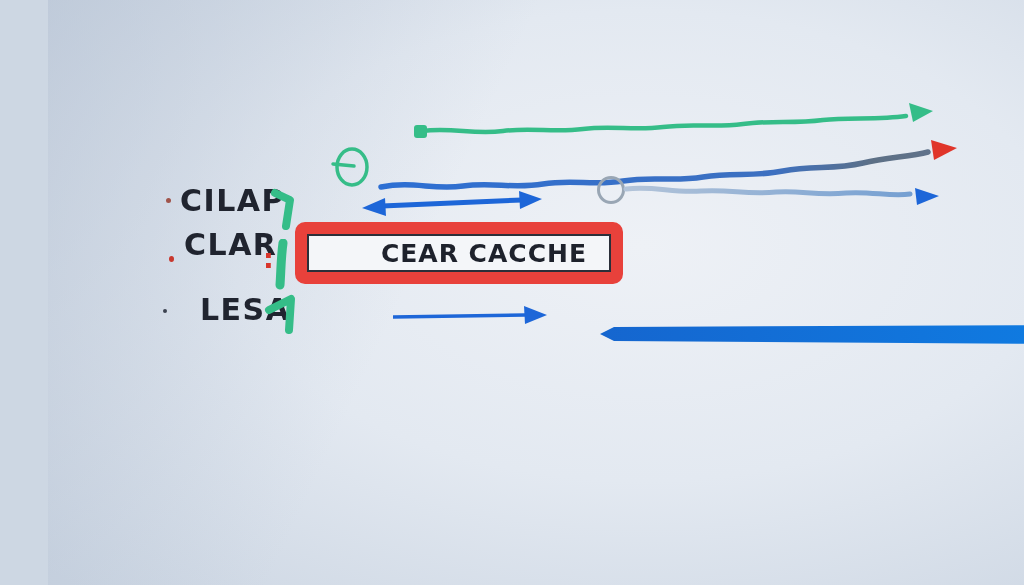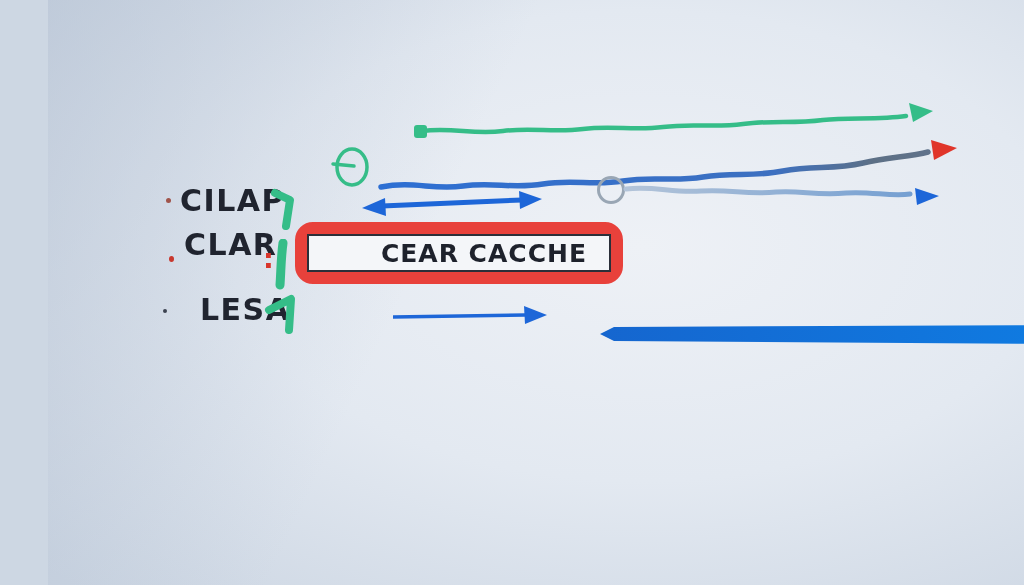--- a/index.html
+++ b/index.html
@@ -26,21 +26,21 @@
   .colon2{
     position:absolute;left:215px;top:243px;
     font-weight:bold;font-size:27px;color:#d8352b;letter-spacing:0;
   }
   .mark{position:absolute;}
   .mark1{left:222px;top:183px;}
   .mark2{left:224px;top:239px;}
   .mark3{left:216px;top:286px;}
   .red-box{
     position:absolute;left:247px;top:222px;width:328px;height:62px;
-    box-sizing:border-box;border:10px solid #e8413b;border-radius:18px;
+    box-sizing:border-box;border:10px solid #e8413b;border-radius:10px;
     background:#e8413b;
   }
   .red-box-inner{
     position:absolute;inset:2px;background:#f4f6f9;
     border:2px solid #2b2f39;
     display:flex;align-items:center;justify-content:flex-end;
     padding-right:22px;box-sizing:border-box;
   }
   .red-box-label{
     font-weight:bold;font-size:25px;color:#1e222c;letter-spacing:1px;white-space:nowrap;

